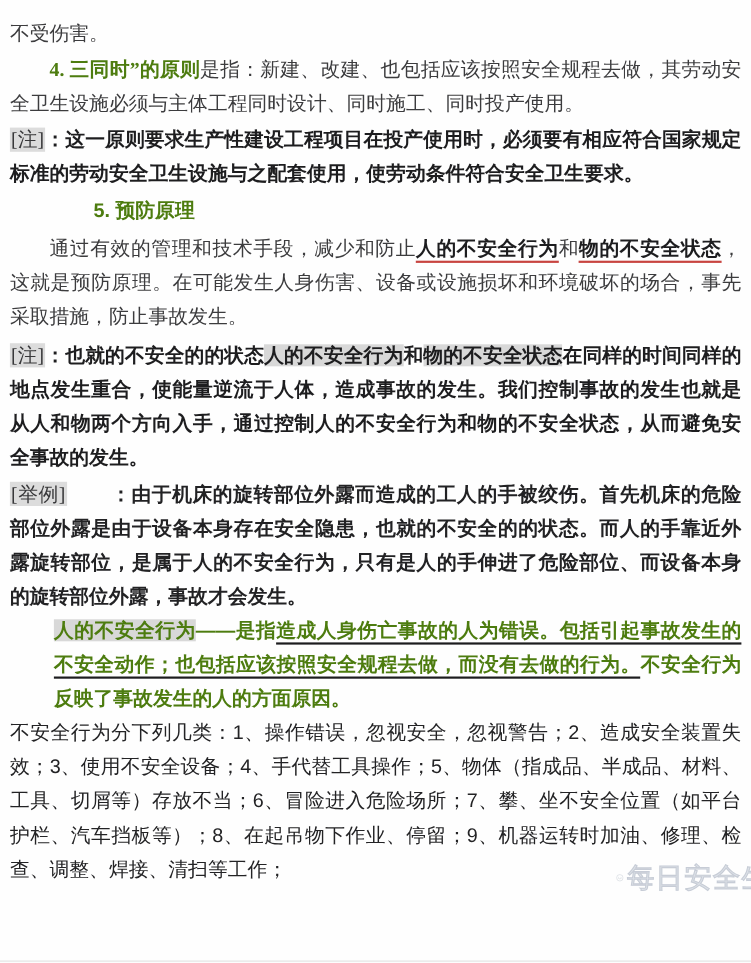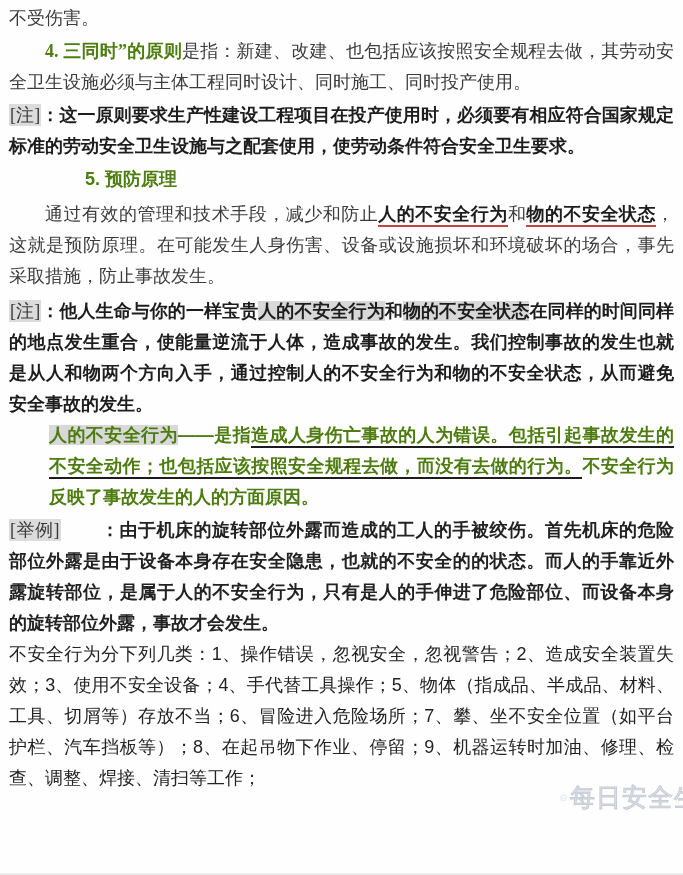--- a/index.html
+++ b/index.html
@@ -4,21 +4,21 @@
 <style>
   html, body { margin: 0; padding: 0; background: #ffffff; }
   .page {
     position: relative;
     width: 683px;
     height: 875px;
     margin: 0 auto;
     background: #fefefe;
     overflow: hidden;
     box-sizing: border-box;
-    padding: 3px 9px 0 9px;
+    padding: 15px 9px 0 9px;
     font-family: "Liberation Serif", "DejaVu Serif", serif;
   }
   .para {
     margin: 0;
     font-size: 18px;
     line-height: 31px;
     text-align: justify;
     color: #3c3c3e;
   }
   .serif { font-family: "Liberation Serif", "DejaVu Serif", serif; color: #3c3c3e; }
@@ -94,25 +94,25 @@
 
 
   <p class="para serif indent mt2"><span class="bold">4. 三同时”的原则</span><span>是指：新建、改建、也包括应该按照安全规程去做，其劳动安全卫生设施必须与主体工程同时设计、同时施工、同时投产使用。</span></p>
 
   <p class="para mt2"><span class="tag">[注]</span><span class="note-body">：这一原则要求生产性建设工程项目在投产使用时，必须要有相应符合国家规定标准的劳动安全卫生设施与之配套使用，使劳动条件符合安全卫生要求。</span></p>
 
   <p class="para sans bold indent mt2">5. 预防原理</p>
 
   <p class="para serif indent mt4"><span>通过有效的管理和技术手段，减少和防止</span><span class="red-underline">人的不安全行为</span><span>和</span><span class="red-underline">物的不安全状态</span><span>，这就是预防原理。在可能发生人身伤害、设备或设施损坏和环境破坏的场合，事先采取措施，防止事故发生。</span></p>
 
-  <p class="para mt4"><span class="tag">[注]</span><span class="note-body">：他人生命与你的一样宝贵</span><span class="note-body hl">人的不安全行为</span><span class="note-body">和</span><span class="note-body hl">物的不安全状态</span><span class="note-body">在同样的时间同样的地点发生重合，使能量逆流于人体，造成事故的发生。我们控制事故的发生也就是从人和物两个方向入手，通过控制人的不安全行为和物的不安全状态，从而避免安全事故的发生。</span></p>
+  <p class="para mt4"><span class="tag">[注]</span><span class="note-body">：也就的不安全的的状态</span><span class="note-body hl">人的不安全行为</span><span class="note-body">和</span><span class="note-body hl">物的不安全状态</span><span class="note-body">在同样的时间同样的地点发生重合，使能量逆流于人体，造成事故的发生。我们控制事故的发生也就是从人和物两个方向入手，通过控制人的不安全行为和物的不安全状态，从而避免安全事故的发生。</span></p>
+
+  <p class="para mt2"><span class="tag">[举例]</span><span class="sans semibold">：由于机床的旋转部位外露而造成的工人的手被绞伤。首先机床的危险部位外露是由于设备本身存在安全隐患，也就的不安全的的状态。而人的手靠近外露旋转部位，是属于人的不安全行为，只有是人的手伸进了危险部位、而设备本身的旋转部位外露，事故才会发生。</span></p>
 
   <p class="para sans bold"><span class="hl">人的不安全行为</span><span>——是指</span><span class="black-underline">造成人身伤亡事故的人为错误。包括引起事故发生的不安全动作；也包括应该按照安全规程去做，而没有去做的行为。</span><span>不安全行为反映了事故发生的人的方面原因。</span></p>
-
-  <p class="para mt2"><span class="tag">[举例]</span><span class="sans semibold">：由于机床的旋转部位外露而造成的工人的手被绞伤。首先机床的危险部位外露是由于设备本身存在安全隐患，也就的不安全的的状态。而人的手靠近外露旋转部位，是属于人的不安全行为，只有是人的手伸进了危险部位、而设备本身的旋转部位外露，事故才会发生。</span></p>
 
   <p class="para plain-sans">不安全行为分下列几类：1、操作错误，忽视安全，忽视警告；2、造成安全装置失效；3、使用不安全设备；4、手代替工具操作；5、物体（指成品、半成品、材料、工具、切屑等）存放不当；6、冒险进入危险场所；7、攀、坐不安全位置（如平台护栏、汽车挡板等）；8、在起吊物下作业、停留；9、机器运转时加油、修理、检查、调整、焊接、清扫等工作；</p>
 
   <div class="watermark">
     <svg width="24" height="24" viewBox="0 0 24 24">
       <circle cx="12" cy="12" r="10" fill="none" stroke="#c4cad4" stroke-width="1.5"></circle>
       <circle cx="8.5" cy="10" r="1.2" fill="#c4cad4"></circle>
       <circle cx="15.5" cy="10" r="1.2" fill="#c4cad4"></circle>
       <path d="M7.5 14 Q12 18 16.5 14" fill="none" stroke="#c4cad4" stroke-width="1.5" stroke-linecap="round"></path>
     </svg>

